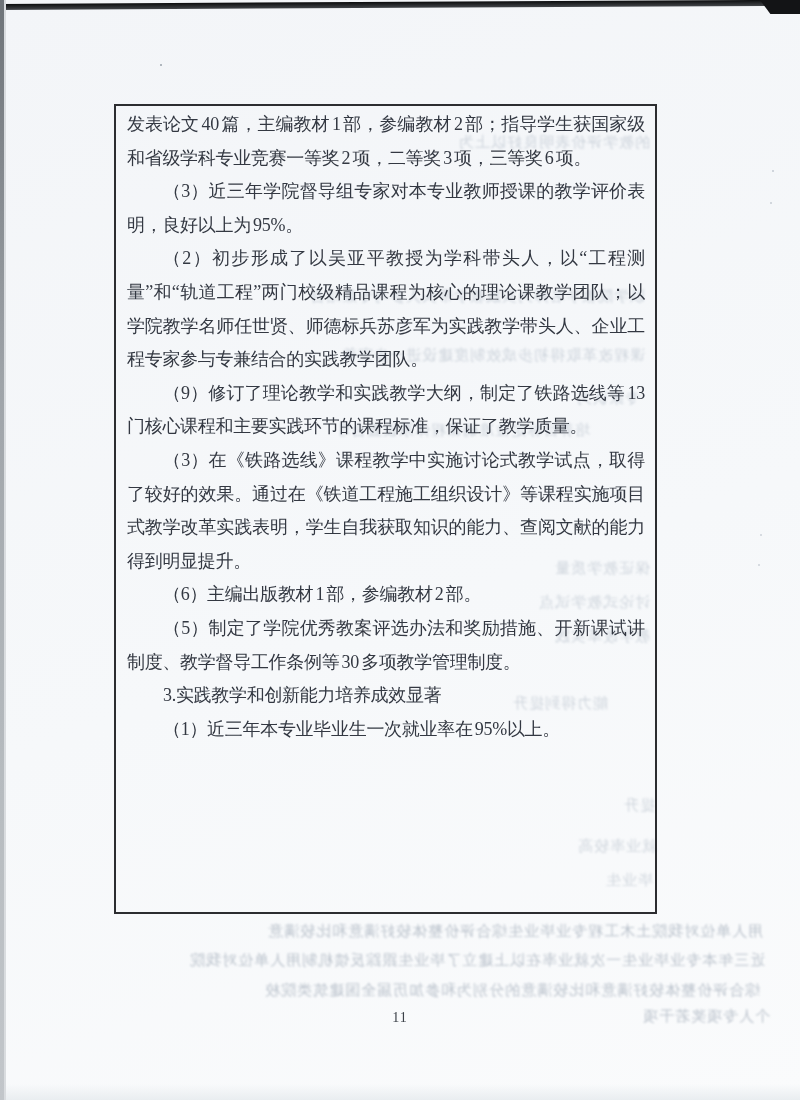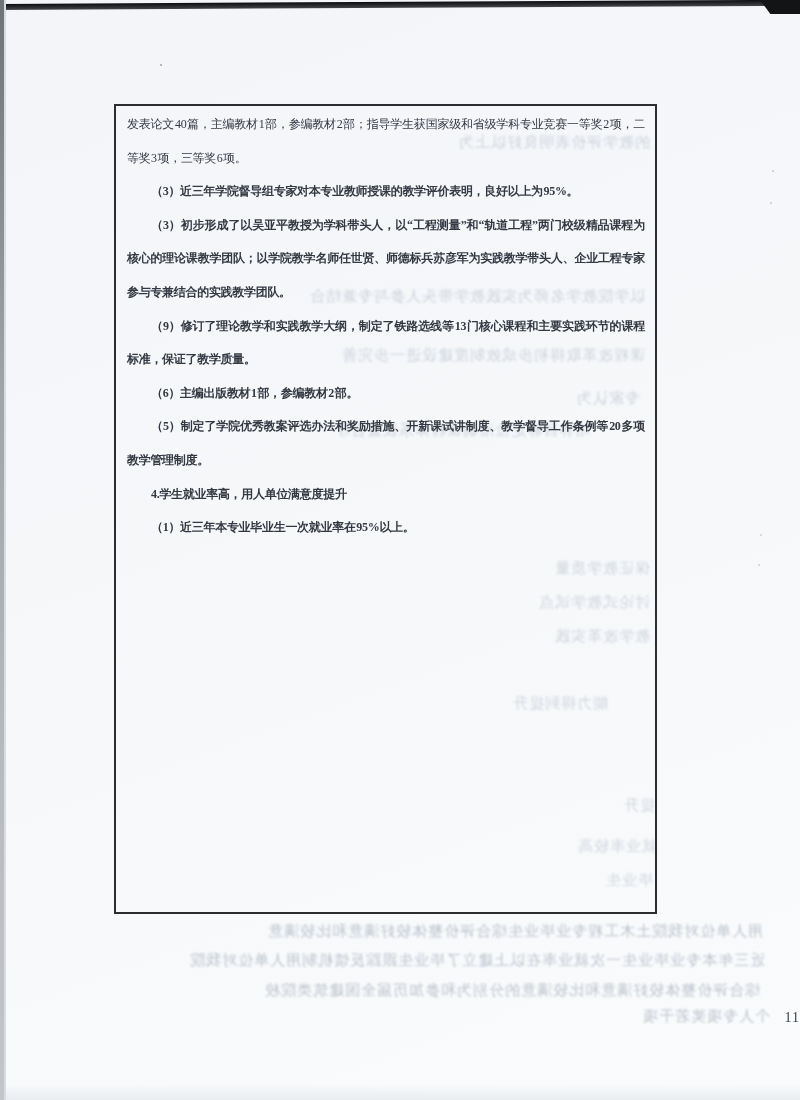--- a/index.html
+++ b/index.html
@@ -34,37 +34,37 @@
   }
   .speckles{
     position:absolute;left:160px;top:64px;width:2px;height:2px;border-radius:50%;
     background:#9aa2ab;
     box-shadow:612px 106px 0 #c3cad2, 610px 138px 0 #c6ccd3, 600px 470px 0 #ccd2d8, 598px 500px 0 #ccd2d8;
   }
   .textbox{
     position:absolute;left:114px;top:104px;width:543px;height:810px;
     box-sizing:border-box;border:2px solid #2c2d30;
     padding:2px 10px 0 11px;
-    font-size:12px;line-height:33.6px;color:#333842;
+    font-size:18px;line-height:33.6px;color:#333842;
     letter-spacing:-0.3px;word-spacing:-2px;
     text-align:justify;
   }
   .para{margin:0;}
-  .para.indent{text-indent:2em;font-weight:bold;}
+  .para.indent{text-indent:2em;}
   .bleed-layer{position:absolute;inset:0;pointer-events:none;}
   .bleed-line{
     position:absolute;white-space:nowrap;overflow:hidden;
     transform:scaleX(-1);
     filter:blur(1.2px);
     color:#aeb8c4;opacity:0.55;
     font-size:15px;line-height:20px;letter-spacing:1px;
   }
   .bleed-line.dark{color:#9aa5b3;opacity:0.65;}
   .page-number{
-    position:absolute;left:0;top:1010px;width:800px;text-align:right;
+    position:absolute;left:0;top:1010px;width:800px;text-align:center;
     font-size:14px;color:#3b4048;letter-spacing:1px;
     font-family:"Liberation Serif","DejaVu Serif",serif;
   }
 </style>
 </head>
 <body>
 
 <div class="paper">
   <div class="bottom-shade"></div>
   <div class="edge-top"></div>
@@ -88,22 +88,23 @@
       <div class="bleed-line" style="top: 870px; left: 585px; width: 68px;">毕业生</div>
       <div class="bleed-line dark" style="top: 921px; left: 248px; width: 515px;">用人单位对我院土木工程专业毕业生综合评价整体较好满意和比较满意</div>
       <div class="bleed-line dark" style="top: 950px; left: 165px; width: 600px;">近三年本专业毕业生一次就业率在以上建立了毕业生跟踪反馈机制用人单位对我院</div>
       <div class="bleed-line dark" style="top: 980px; left: 200px; width: 560px;">综合评价整体较好满意和比较满意的分别为和参加历届全国建筑类院校</div>
       <div class="bleed-line dark" style="top: 1006px; left: 595px; width: 175px;">个人专项奖若干项</div>
     </div>
 
   <div class="textbox" id="textbox">
       <p class="para">发表论文 40 篇，主编教材 1 部，参编教材 2 部；指导学生获国家级和省级学科专业竞赛一等奖 2 项，二等奖 3 项，三等奖 6 项。</p>
       <p class="para indent">（3）近三年学院督导组专家对本专业教师授课的教学评价表明，良好以上为 95%。</p>
-      <p class="para indent">（3）初步形成了以吴亚平教授为学科带头人，以“工程测量”和“轨道工程”两门校级精品课程为核心的理论课教学团队；以学院教学名师任世贤、师德标兵苏彦军为实践教学带头人、企业工程专家参与专兼结合的实践教学团队。</p>
+      <p class="para indent">（2）初步形成了以吴亚平教授为学科带头人，以“工程测量”和“轨道工程”两门校级精品课程为核心的理论课教学团队；以学院教学名师任世贤、师德标兵苏彦军为实践教学带头人、企业工程专家参与专兼结合的实践教学团队。</p>
       <p class="para indent">（9）修订了理论教学和实践教学大纲，制定了铁路选线等 13 门核心课程和主要实践环节的课程标准，保证了教学质量。</p>
+      <p class="para indent">（3）在《铁路选线》课程教学中实施讨论式教学试点，取得了较好的效果。通过在《铁道工程施工组织设计》等课程实施项目式教学改革实践表明，学生自我获取知识的能力、查阅文献的能力得到明显提升。</p>
       <p class="para indent">（6）主编出版教材 1 部，参编教材 2 部。</p>
-      <p class="para indent">（5）制定了学院优秀教案评选办法和奖励措施、开新课试讲制度、教学督导工作条例等 20 多项教学管理制度。</p>
-      <p class="para indent">4.学生就业率高，用人单位满意度提升</p>
+      <p class="para indent">（5）制定了学院优秀教案评选办法和奖励措施、开新课试讲制度、教学督导工作条例等 30 多项教学管理制度。</p>
+      <p class="para indent">3.实践教学和创新能力培养成效显著</p>
       <p class="para indent">（1）近三年本专业毕业生一次就业率在 95%以上。</p>
     </div>
 
   <div class="page-number">11</div>
 </div>
 
 </body></html>

